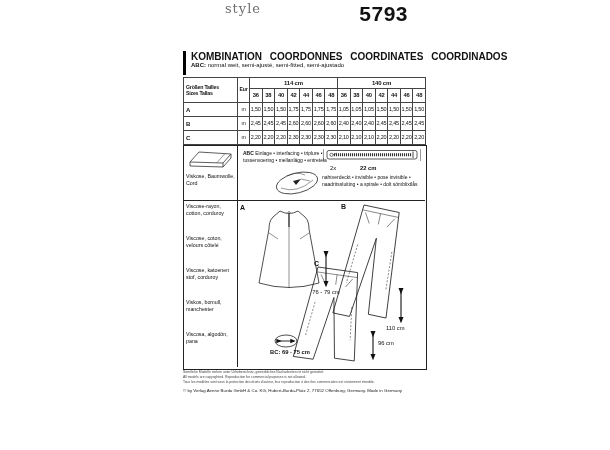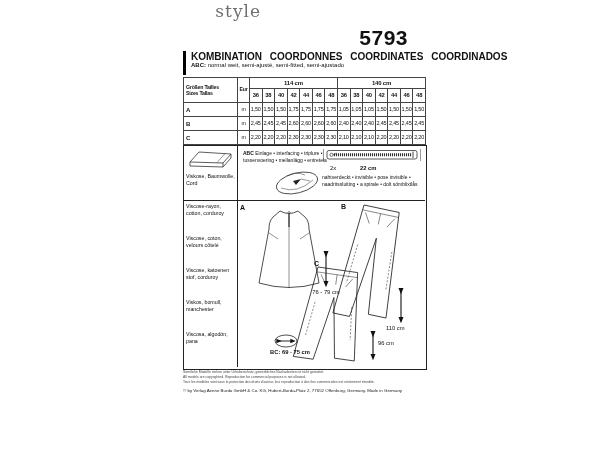--- a/index.html
+++ b/index.html
@@ -3,23 +3,23 @@
 <meta charset="utf-8">
 <style>
   html,body{margin:0;padding:0;background:#fff;}
   .page{position:relative;width:610px;height:450px;background:#ffffff;overflow:hidden;
         font-family:"Liberation Sans",sans-serif;color:#111;}
   .abs{position:absolute;}
 
   
   .logo{left:192px;top:8px;display:flex;flex-direction:column;width:72px;}
   .logo-burda{font-size:27px;font-weight:bold;color:#e5007d;letter-spacing:-1.5px;line-height:1;}
-  .logo-style{font-family:"DejaVu Serif",serif;font-size:17px;color:#6f6f6f;align-self:flex-end;
+  .logo-style{font-family:"DejaVu Serif",serif;font-size:13px;color:#6f6f6f;align-self:flex-end;
               margin-top:-7px;margin-right:3px;letter-spacing:1px;}
-  .pattern-number{left:348px;top:26px;width:60px;text-align:right;font-size:21px;font-weight:bold;letter-spacing:0.5px;}
+  .pattern-number{left:348px;top:2px;width:60px;text-align:right;font-size:21px;font-weight:bold;letter-spacing:0.5px;}
 
   
   .title-bar{left:183px;top:51px;width:3px;height:24px;background:#000;}
   .title-main{left:191px;top:51px;width:240px;font-size:10px;font-weight:bold;word-spacing:5px;white-space:nowrap;}
   .title-sub{left:191px;top:62px;width:240px;font-size:6px;white-space:nowrap;}
   .title-sub b{font-weight:bold;}
 
   
   .yardage{left:183px;top:77px;width:242px;height:63px;border-collapse:collapse;table-layout:fixed;}
   .yardage td{border:0.5px solid #444;padding:0;text-align:center;vertical-align:middle;

